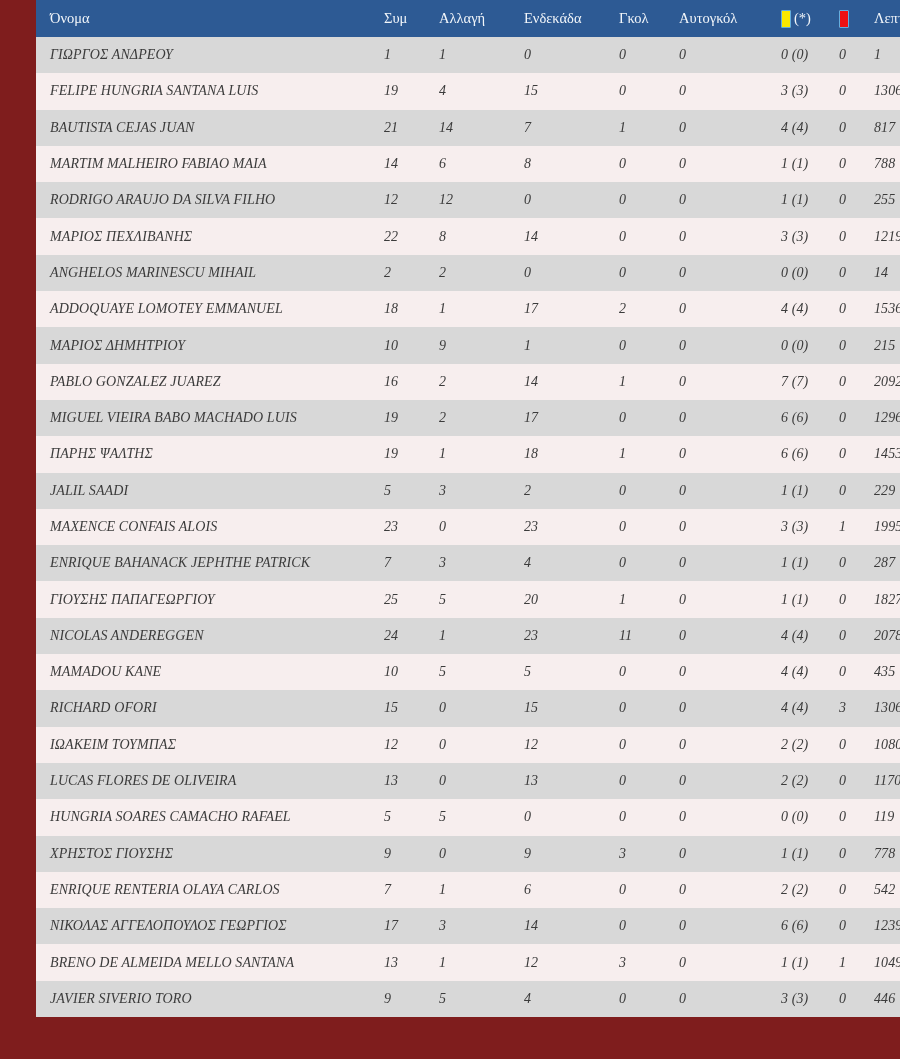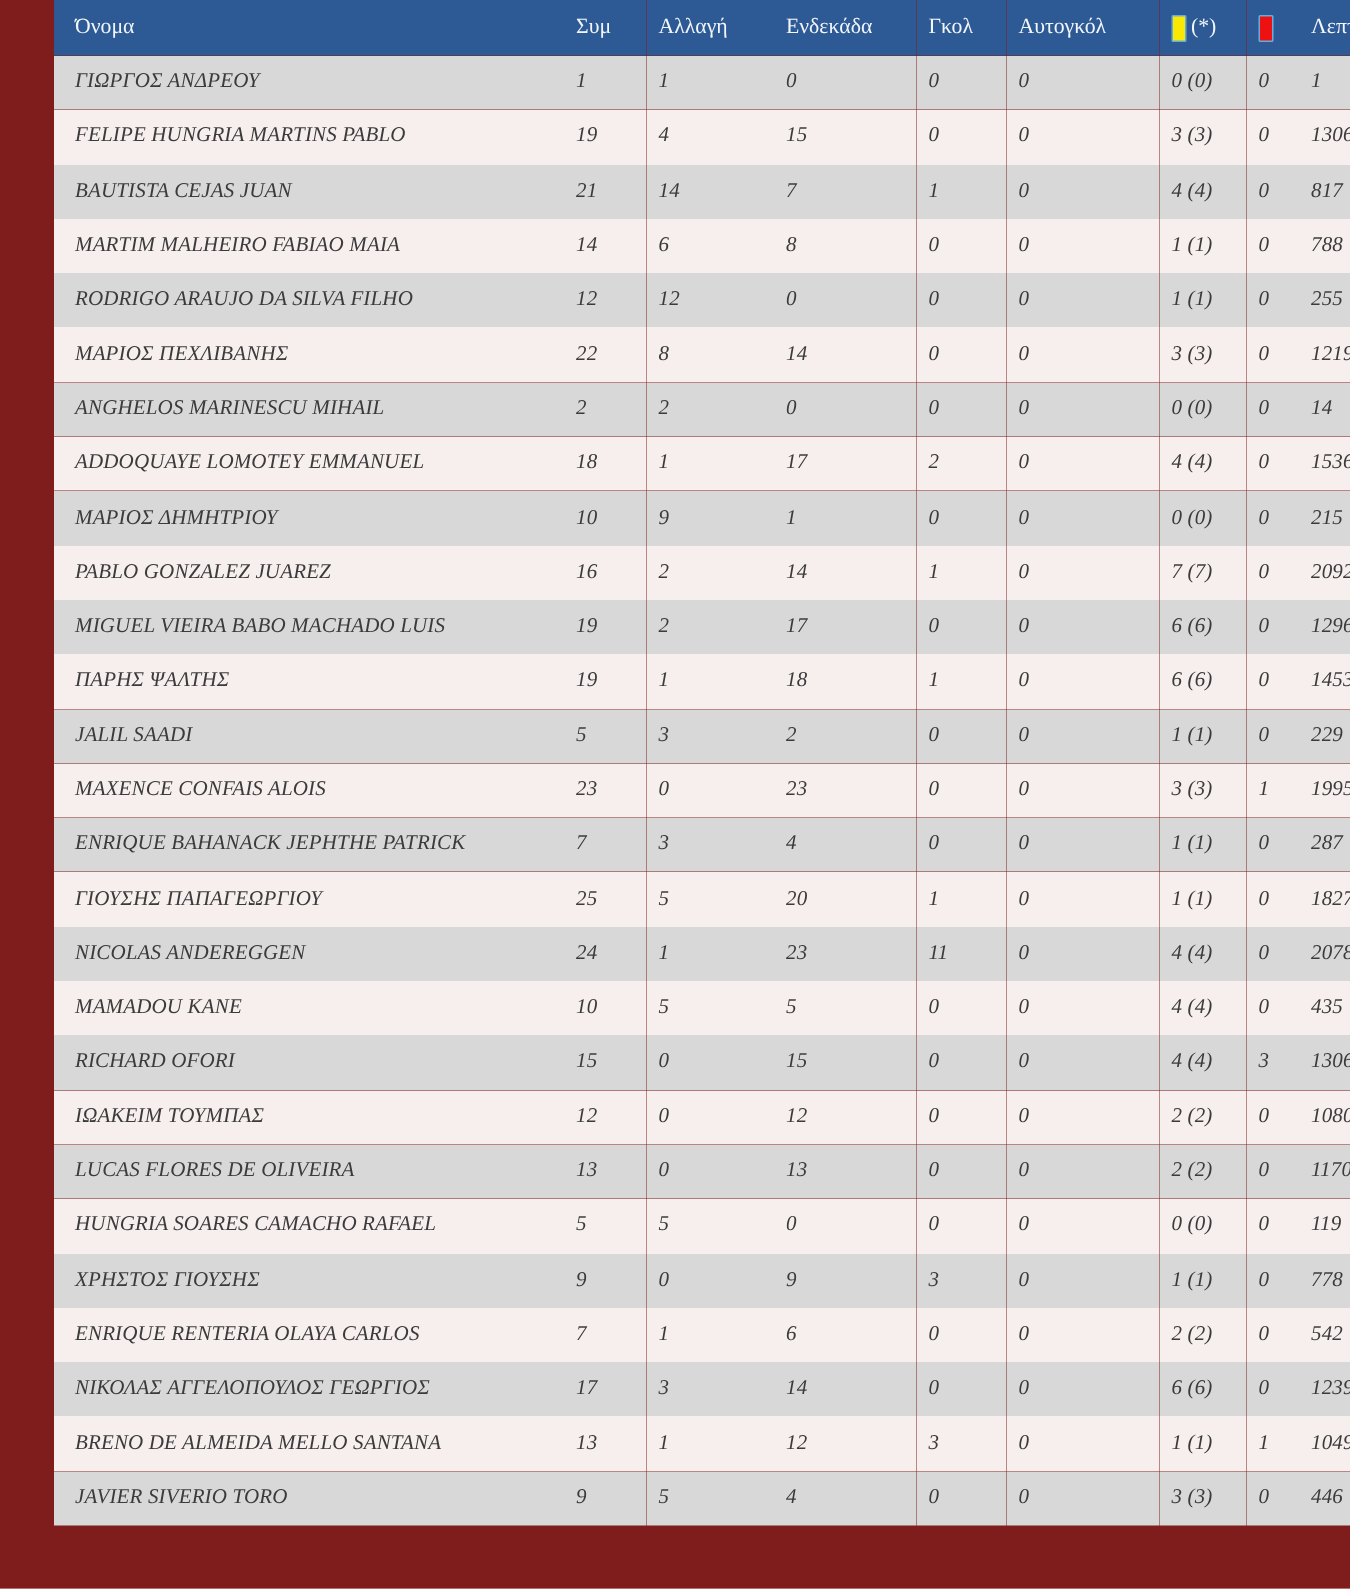--- a/index.html
+++ b/index.html
@@ -115,21 +115,21 @@
           <td>1</td>
           <td>1</td>
           <td>0</td>
           <td>0</td>
           <td>0</td>
           <td>0 (0)</td>
           <td>0</td>
           <td>1</td>
         </tr>
         <tr>
-          <td>FELIPE HUNGRIA MARTINS PABLO</td>
+          <td>FELIPE HUNGRIA SANTANA LUIS</td>
           <td>19</td>
           <td>4</td>
           <td>15</td>
           <td>0</td>
           <td>0</td>
           <td>3 (3)</td>
           <td>0</td>
           <td>1306</td>
         </tr>
         <tr>

